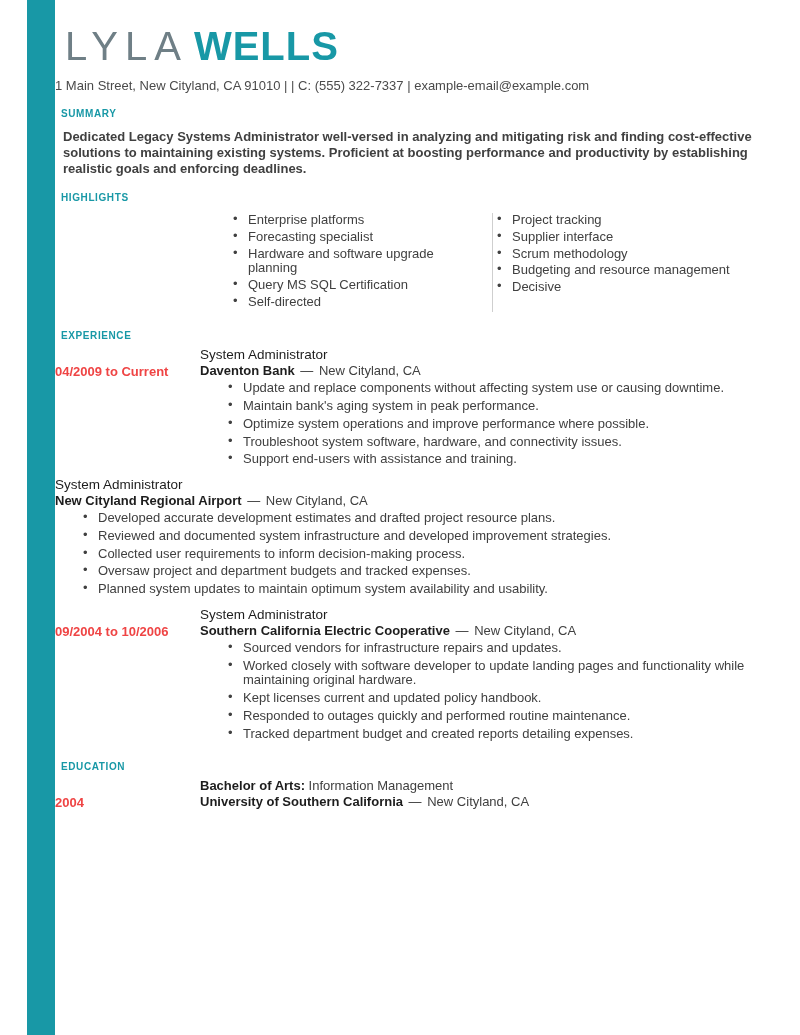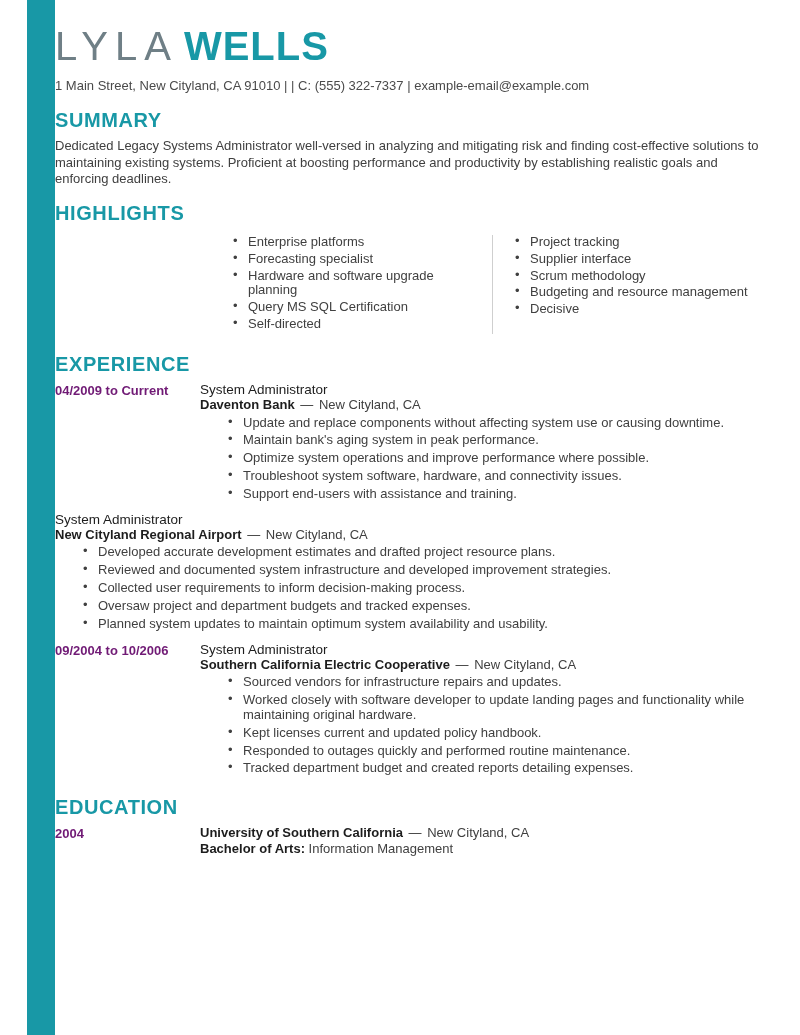--- a/index.html
+++ b/index.html
@@ -32,77 +32,79 @@
     margin: 0 0 12px 0;
     font-size: 40px;
     line-height: 1;
     font-weight: normal;
   }
   .name .first {
     color: #6F7F86;
     letter-spacing: 7px;
     font-weight: 300;
     margin-right: 6px;
+    margin-left: 10px;
   }
   .name .last {
     color: #1898A6;
     font-weight: bold;
     letter-spacing: 1px;
   }
   .contact {
     font-size: 13px;
     color: #4a4a4a;
   }
   
   h2.sec {
     color: #1898A6;
-    font-size: 20px;
+    font-size: 10px;
     font-weight: bold;
     letter-spacing: 0.6px;
     margin: 14px 0 5px 0;
-  }
-  
-  .summary-text { margin: 0; }
+    padding-left: 6px;
+  }
+  
+  .summary-text { margin: 8px; font-weight: bold; }
   
   .hl-columns {
     display: flex;
     margin-left: 170px;
     margin-top: 2px;
   }
   ul.hl-col {
     list-style: none;
     margin: 4px; padding: 0;
     width: 255px;
   }
   ul.hl-col.right {
     width: auto;
     flex: 1;
     border-left: 1px solid #cfcfcf;
-    padding-left: 18px;
   }
   ul.hl-col li {
     position: relative;
     padding-left: 19px;
     line-height: 1.14;
     margin-bottom: 2px;
   }
   ul.hl-col li::before {
     content: "\2022";
     position: absolute;
     left: 4px; top: -1px;
     color: #404040;
   }
   
   .job, .edu-row { display: flex; margin-bottom: 7px; }
   .dates {
     width: 145px;
     flex-shrink: 0;
     font-weight: bold;
-    color: #701a75;
+    color: #ef4444;
     padding-top: 1px;
+    margin-top: 16px;
   }
   .job-body, .edu-body { flex: 1; }
   .job-title {
     font-weight: normal;
     color: #1d1d1d;
     font-size: 13.5px;
     line-height: 1.15;
   }
   .company, .bold { font-weight: bold; color: #1d1d1d; }
   .dash { color: #333333; padding: 0 2px; }
@@ -223,26 +225,26 @@
         </div>
       </div>
     </section>
 
     <section class="education">
       <h2 class="sec">EDUCATION</h2>
       <div class="edu-row">
         <div class="dates">2004</div>
         <div class="edu-body">
           <div class="edu-line">
-            <span class="bold">University of Southern California</span>
-            <span class="dash">—</span>
-            <span>New Cityland, CA</span>
-          </div>
-          <div class="edu-line">
             <span class="bold">Bachelor of Arts:</span>
             <span>Information Management</span>
           </div>
+          <div class="edu-line">
+            <span class="bold">University of Southern California</span>
+            <span class="dash">—</span>
+            <span>New Cityland, CA</span>
+          </div>
         </div>
       </div>
     </section>
 
   </div>
 </div>
 
 </body></html>

